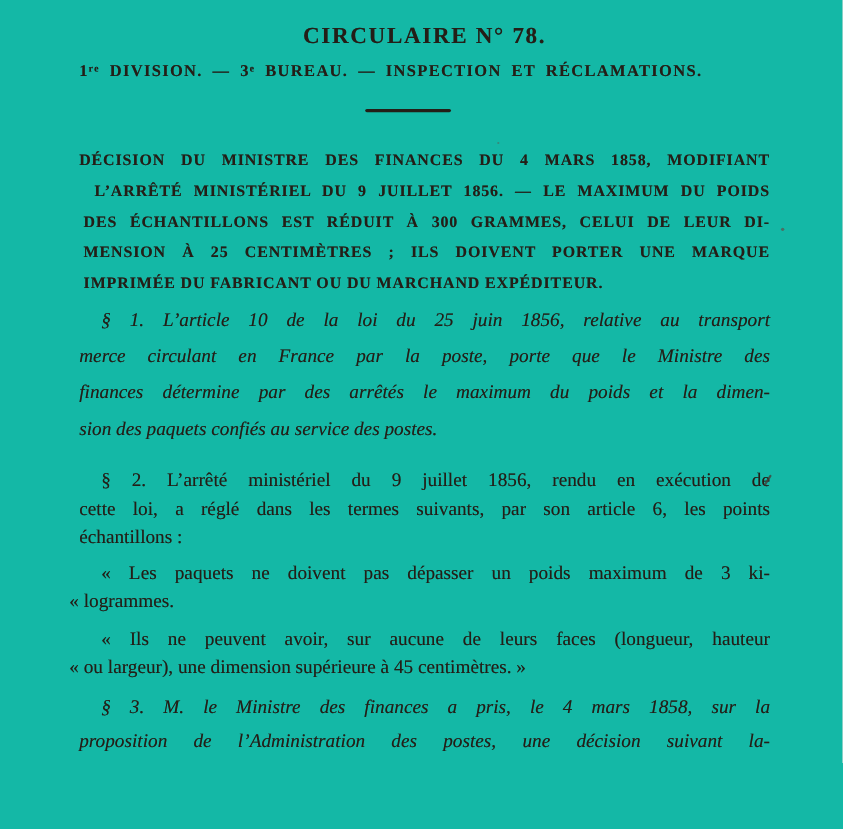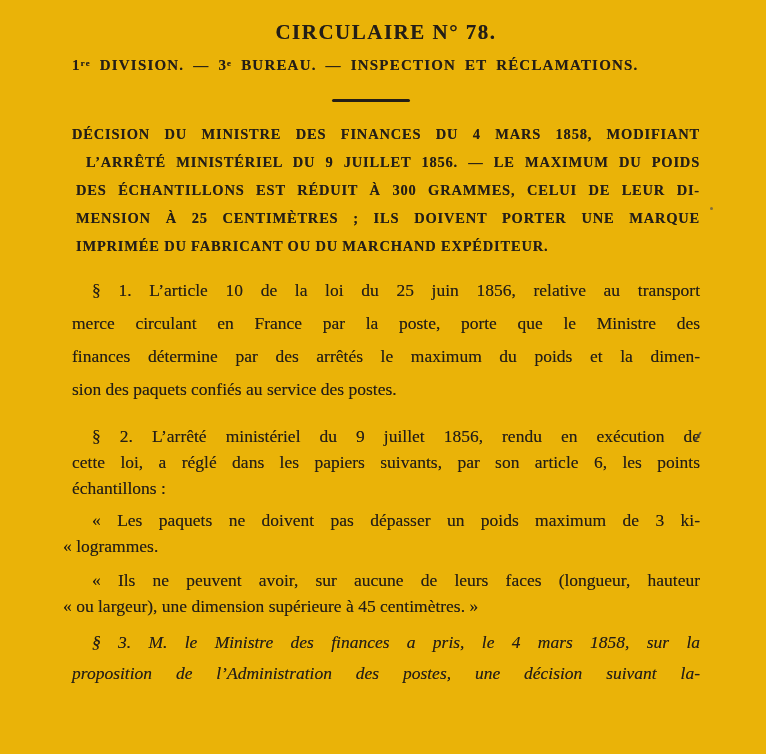--- a/index.html
+++ b/index.html
@@ -1,20 +1,20 @@
 <!DOCTYPE html>
 <html><head>
 <meta charset="utf-8">
 <style>
   html,body { margin:0; padding:0; background:#e9e7e2; }
   .page {
     position:relative;
     width:766px; height:754px;
     margin:0 auto;
-    background:#eab308;
+    background:#14b8a6;
     color:#241e17;
     font-family:"Liberation Serif","DejaVu Serif",serif;
     overflow:hidden;
     text-shadow:0 0 0.5px rgba(36,30,23,0.55);
   }
   .content { position:absolute; left:72px; width:628px; top:0; height:754px; }
 
   .doc-title {
     position:absolute; top:20px; left:0; right:0;
     text-align:center;
@@ -32,30 +32,30 @@
   .rule {
     position:absolute; top:99px; left:260px;
     width:78px; height:3px;
     background:#241e17; border-radius:2px;
   }
 
   .block { position:absolute; left:0; right:0; }
   .line { white-space:nowrap; }
   .j { text-align:justify; text-align-last:justify; white-space:normal; }
 
-  .summary { top:120px; font-size:14.5px; font-weight:700; letter-spacing:0.8px; }
+  .summary { top:132px; font-size:14.5px; font-weight:700; letter-spacing:0.8px; }
   .summary .line { line-height:28px; padding-left:4px; }
   .summary .ln0 { padding-left:0; }
   .summary .ln1 { padding-left:14px; }
 
   .body-par { font-size:17.5px; }
   .body-par .line { line-height:33px; }
   .body-par .first { padding-left:20px; }
 
-  .s1 { top:274px; }
+  .s1 { top:274px;font-style:italic; }
   .s2 { top:423px; }
   .s2 .line { line-height:26px; }
   .s3 { top:627px; }
   .s3 .line { line-height:31px;font-style:italic; }
 
   .quote { font-size:17.5px; }
   .quote .line { line-height:26px; }
   .quote .first { padding-left:20px; }
   .quote .hang { margin-left:-9px; }
   .q1 { top:507px; }
@@ -94,21 +94,21 @@
 
     <div class="block body-par s1">
       <div class="line j first">§ 1. L’article 10 de la loi du 25 juin 1856, relative au transport</div>
       <div class="line j">merce circulant en France par la poste, porte que le Ministre des</div>
       <div class="line j">finances détermine par des arrêtés le maximum du poids et la dimen-</div>
       <div class="line">sion des paquets confiés au service des postes.</div>
     </div>
 
     <div class="block body-par s2">
       <div class="line j first">§ 2. L’arrêté ministériel du 9 juillet 1856, rendu en exécution de</div>
-      <div class="line j">cette loi, a réglé dans les papiers suivants, par son article 6, les points</div>
+      <div class="line j">cette loi, a réglé dans les termes suivants, par son article 6, les points</div>
       <div class="line">échantillons :</div>
     </div>
 
     <div class="block quote q1">
       <div class="line j first">« Les paquets ne doivent pas dépasser un poids maximum de 3 ki-</div>
       <div class="line hang">« logrammes.</div>
     </div>
 
     <div class="block quote q2">
       <div class="line j first">« Ils ne peuvent avoir, sur aucune de leurs faces (longueur, hauteur</div>

